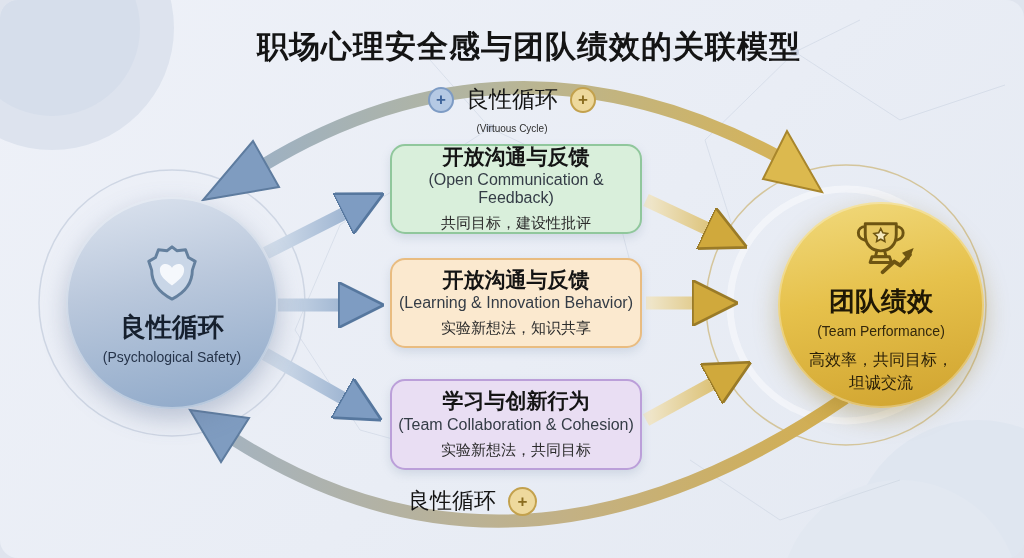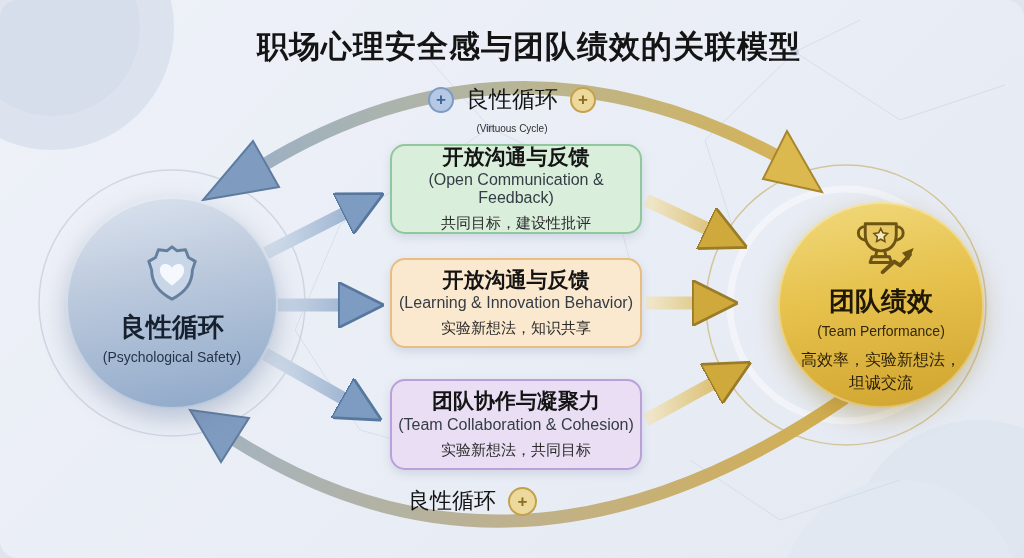--- a/index.html
+++ b/index.html
@@ -285,39 +285,39 @@
       </g>
       <path d="M40 13 l2.2 4.4 4.8.7 -3.5 3.4 .8 4.8 -4.3-2.3 -4.3 2.3 .8-4.8 -3.5-3.4 4.8-.7 Z" fill="#f6e9bd" stroke="#6d5412" stroke-width="1.6"></path>
       <g stroke="#6d5412" stroke-width="4" fill="none" stroke-linejoin="round" stroke-linecap="round">
         <path d="M42 58 L54 47 L60 51 L70 40"></path>
       </g>
       <polygon points="74,33 62,38 69,46" fill="#6d5412"></polygon>
     </svg>
     <div class="node-title">团队绩效</div>
     <div class="node-sub">(Team Performance)</div>
     <div class="node-body">
-      <div>高效率，实验新想法，</div>
+      <div>高效率，共同目标，</div>
       <div>坦诚交流</div>
     </div>
   </div>
 
   <div class="mbox mbox-1">
     <div class="mbox-title">开放沟通与反馈</div>
     <div class="mbox-sub">(Open Communication &amp; Feedback)</div>
     <div class="mbox-body">共同目标，建设性批评</div>
   </div>
 
   <div class="mbox mbox-2">
     <div class="mbox-title">开放沟通与反馈</div>
     <div class="mbox-sub">(Learning &amp; Innovation Behavior)</div>
     <div class="mbox-body">实验新想法，知识共享</div>
   </div>
 
   <div class="mbox mbox-3">
-    <div class="mbox-title">团队协作与凝聚力</div>
+    <div class="mbox-title">学习与创新行为</div>
     <div class="mbox-sub">(Team Collaboration &amp; Cohesion)</div>
     <div class="mbox-body">实验新想法，共同目标</div>
   </div>
 
   <div class="cycle-bottom">
     <span class="cycle-cn">良性循环</span>
     <span class="plus gold">+</span>
   </div>
 
 </div>

